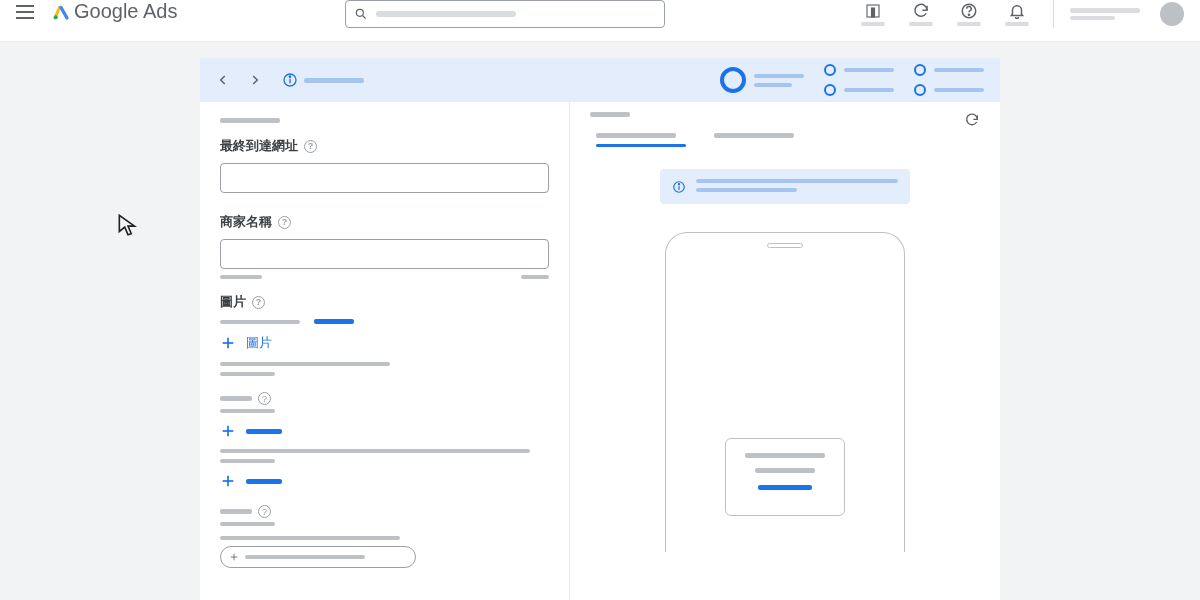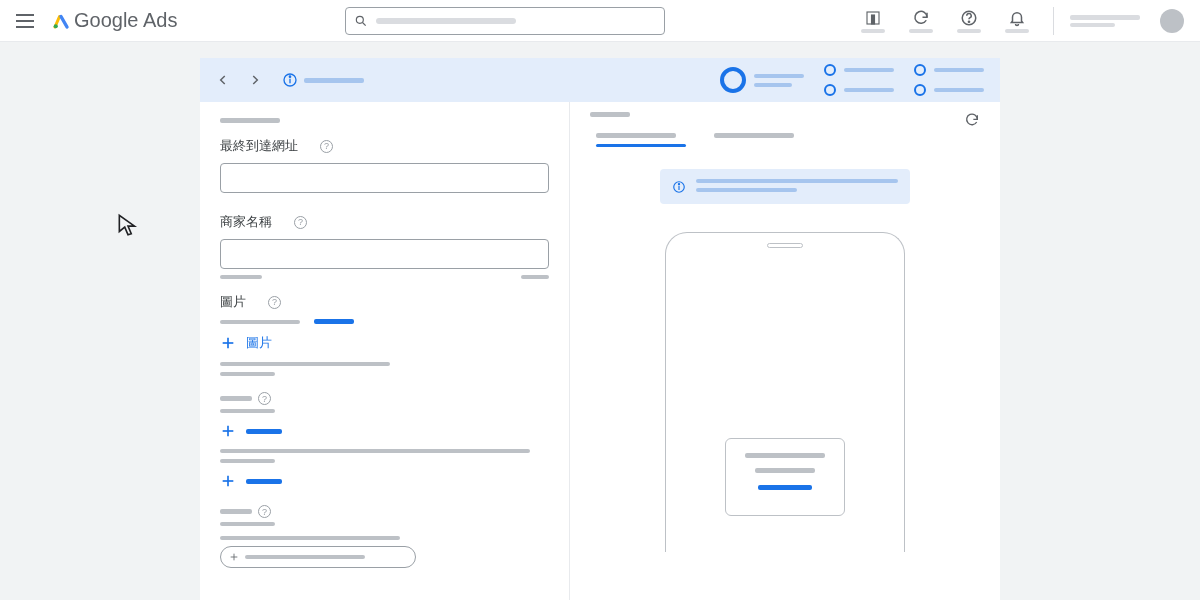--- a/index.html
+++ b/index.html
@@ -1,19 +1,19 @@
 <!DOCTYPE html>
 <html><head>
 <meta charset="utf-8">
 <style>
 * { margin: 0; padding: 0; box-sizing: border-box; font-family: Arial, sans-serif; }
 body { background: #f1f3f4; overflow: hidden; }
 
 
-.header { background: #fff; height: 42px; display: flex; align-items: center; padding: 0 16px; border-bottom: 1px solid #e8eaed; }
+.header { background: #fff; height: 42px; display: flex; align-items: flex-start; padding: 0 16px; border-bottom: 1px solid #e8eaed; }
 .menu-btn { width: 24px; height: 24px; display: flex; flex-direction: column; justify-content: center; gap: 4px; cursor: pointer; margin-right: 12px; }
 .menu-btn span { height: 2px; background: #5f6368; display: block; width: 18px; }
 .logo { display: flex; align-items: center; gap: 4px; }
 .logo-icon { width: 18px; height: 18px; }
 .logo-text { font-size: 20px; color: #5f6368; }
 .search-box { flex: 1; max-width: 320px; margin: 0 auto; height: 28px; border: 1px solid #9aa0a6; border-radius: 4px; display: flex; align-items: center; padding: 0 8px; }
 .search-box svg { width: 14px; height: 14px; }
 .search-placeholder { width: 140px; height: 6px; background: #dadce0; border-radius: 3px; margin-left: 8px; }
 .header-actions { display: flex; align-items: center; gap: 8px; margin-left: 20px; }
 .header-icon-col { display: flex; flex-direction: column; align-items: center; gap: 2px; width: 40px; }
@@ -47,21 +47,21 @@
 .step-bar-sm { width: 50px; height: 4px; background: #a6c5ee; border-radius: 2px; }
 
 
 .panels { display: flex; background: #fff; min-height: 540px; }
 .form-panel { width: 370px; padding: 16px 20px; border-right: 1px solid #e8eaed; }
 .preview-panel { flex: 1; padding: 10px 20px; position: relative; }
 
 
 .skel { background: #bdc1c6; border-radius: 2px; }
 .form-title-bar { width: 60px; height: 5px; margin-bottom: 14px; }
-.field-label { font-size: 13px; color: #3c4043; display: flex; align-items: center; gap: 22px; margin-bottom: 8px; }
+.field-label { font-size: 13px; color: #3c4043; display: flex; align-items: center; gap: 6px; margin-bottom: 8px; font-weight: bold; }
 .help-ic { width: 13px; height: 13px; border: 1px solid #9aa0a6; border-radius: 50%; display: inline-flex; align-items: center; justify-content: center; font-size: 9px; color: #9aa0a6; }
 .text-input { width: 100%; height: 30px; border: 1px solid #9aa0a6; border-radius: 4px; margin-bottom: 6px; }
 .input-footer { display: flex; justify-content: space-between; margin-bottom: 14px; }
 .input-footer .skel { width: 42px; height: 4px; }
 .img-section-row { display: flex; align-items: baseline; gap: 14px; margin-top: 4px; margin-bottom: 6px; }
 .img-caption-bar { width: 80px; height: 4px; }
 .img-link-bar { width: 40px; height: 5px; background: #1a73e8; border-radius: 2px; }
 .add-row { display: flex; align-items: center; gap: 10px; margin: 10px 0; }
 .plus-btn { width: 16px; height: 16px; stroke: #1a73e8; stroke-width: 2.5; }
 .add-label { color: #1a73e8; font-size: 13px; }

